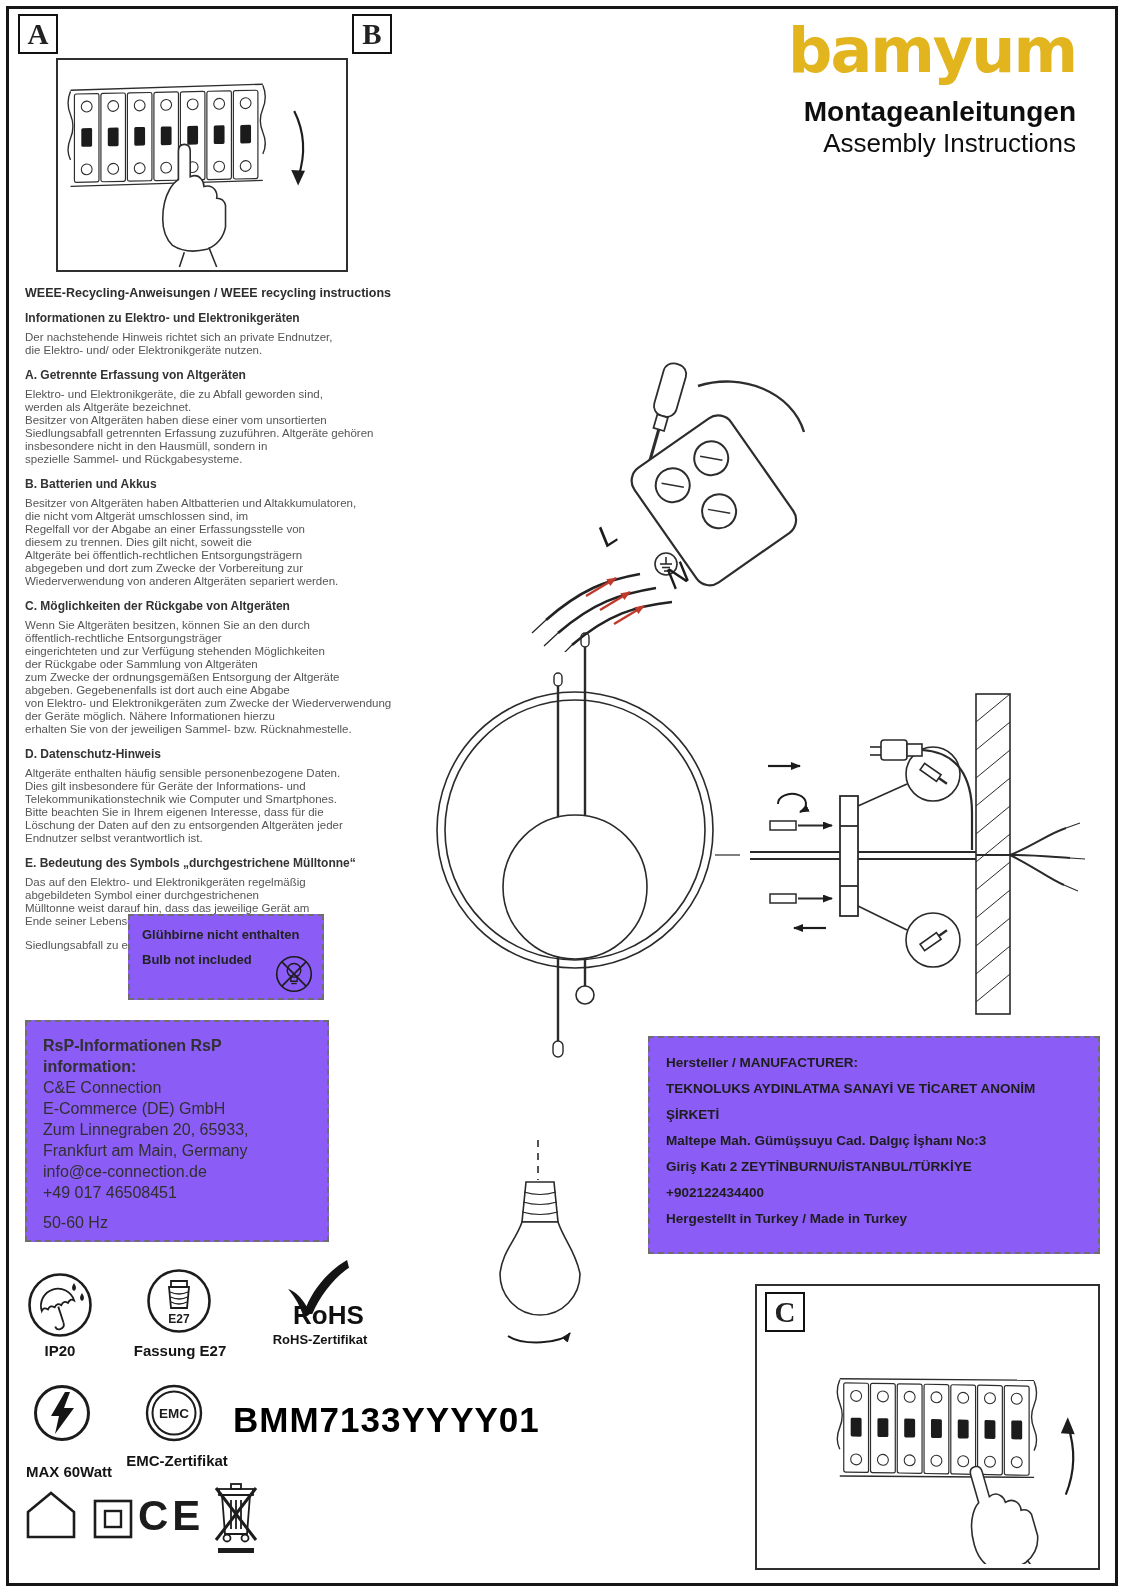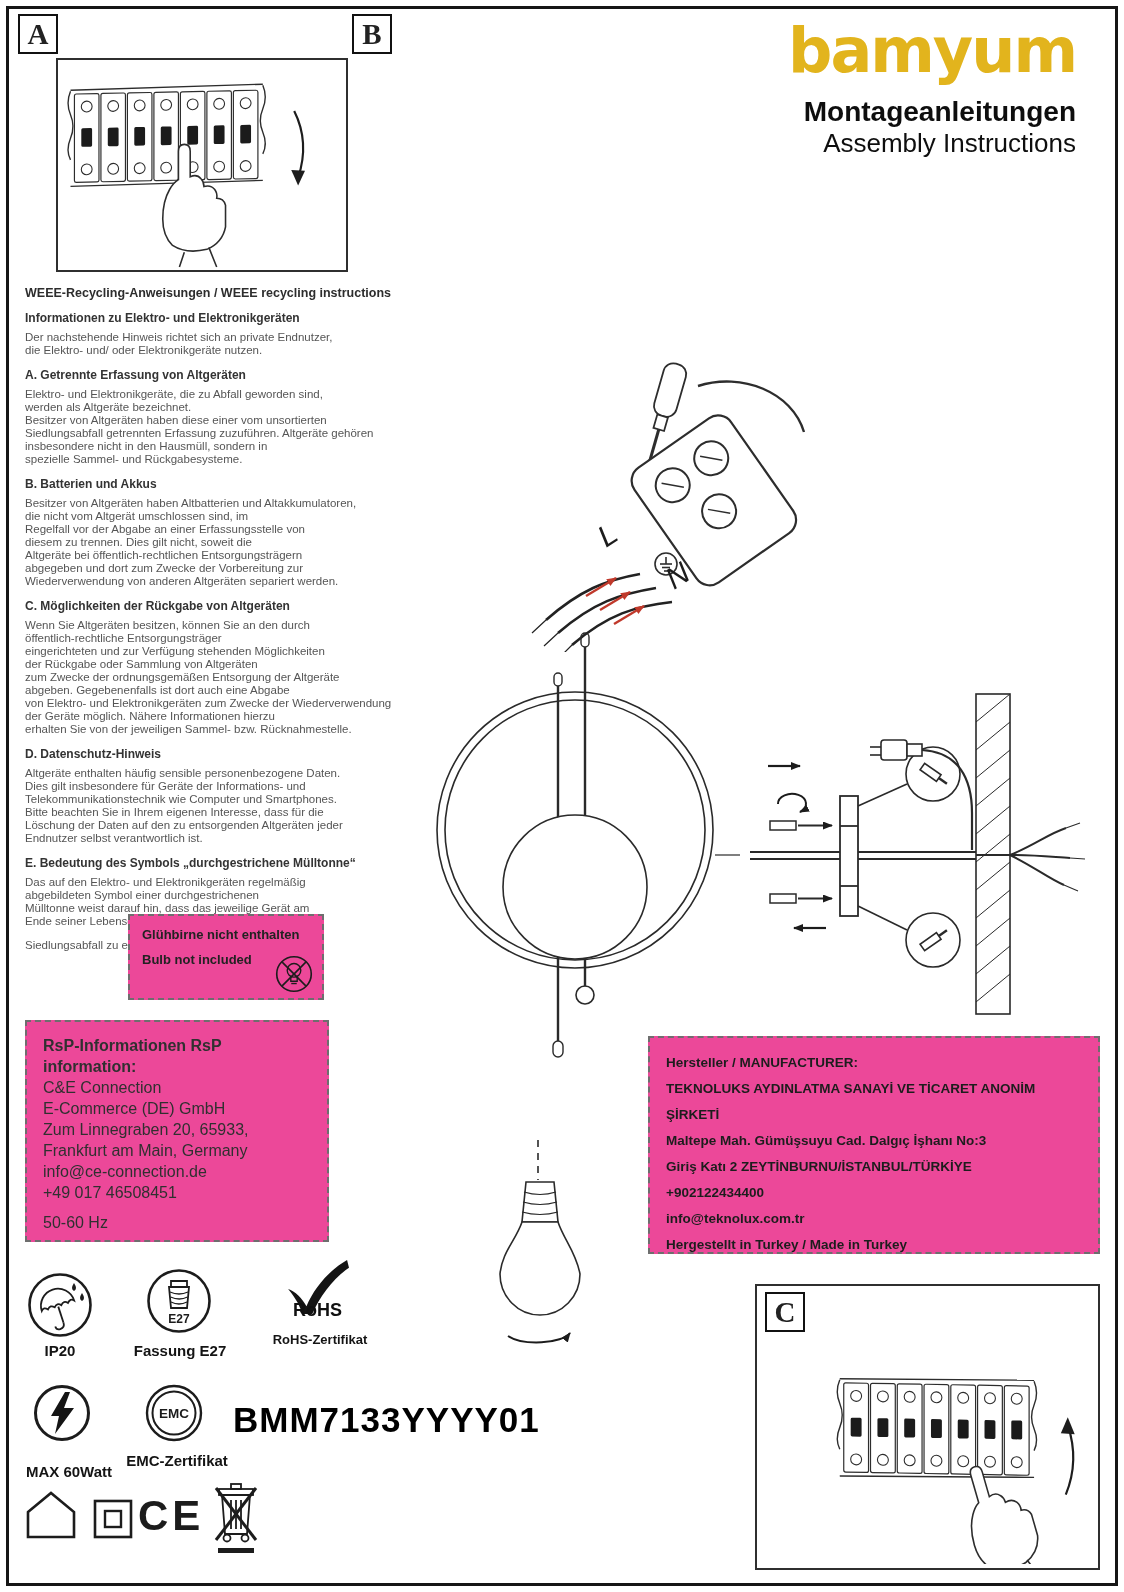--- a/index.html
+++ b/index.html
@@ -14,35 +14,35 @@
   .illus-box { position:absolute; border:2px solid #2f2f2f; background:#fff; }
   .brand { position:absolute; right:48px; top:14px; font-size:62px; font-weight:800;
     letter-spacing:-2px; color:#E2B41D; font-family:"DejaVu Sans", sans-serif; }
   .sub { position:absolute; right:48px; text-align:right; color:#0e0e0e; }
   .sub.de { top:96px; font-size:28px; font-weight:700; }
   .sub.en { top:128px; font-size:26px; font-weight:500; }
   .weee { position:absolute; left:25px; top:286px; width:408px; }
   .weee-title { font-size:12.5px; font-weight:700; color:#2d2d2d; margin-bottom:10px; }
   .weee-h { font-size:12px; font-weight:700; color:#333; margin:11px 0 6px; }
   .weee-p { font-size:11.5px; line-height:13px; color:#555; white-space:pre-line; }
-  .dash-box { position:absolute; border:2px dashed #6e6e6e; background:#ec4899; }
+  .dash-box { position:absolute; border:2px dashed #6e6e6e; background:#8b5cf6; }
   .bulb-note { left:128px; top:914px; width:196px; height:86px; padding:11px 12px; }
   .bulb-note .l1 { font-size:13px; font-weight:700; color:#222; }
   .bulb-note .l2 { font-size:13px; font-weight:600; color:#222; margin-top:10px; }
   .rsp-box { left:25px; top:1020px; width:304px; height:222px; padding:13px 16px;
     font-size:16px; color:#303030; }
   .rsp-box .row { line-height:21px; font-weight:500; }
   .rsp-box .title { font-weight:600; }
   .rsp-box .freq { margin-top:9px; }
   .mfg-box { left:648px; top:1036px; width:452px; height:218px; padding:12px 16px;
     font-size:13.5px; font-weight:700; color:#1d1d1d; }
   .mfg-box .row { line-height:26px; }
   .mfg-box .made { margin-top:0; }
   .icon-label { position:absolute; text-align:center; font-weight:700; font-size:15px; color:#141414; }
-  .rohs-word { position:absolute; left:293px; top:1300px; font-size:18px; font-weight:800; color:#101010; }
+  .rohs-word { position:absolute; left:293px; top:1300px; font-size:26px; font-weight:800; color:#101010; }
   .product-code { position:absolute; left:233px; top:1388px; font-size:35px; font-weight:700;
     letter-spacing:1px; color:#000;margin-top:12px; }
   .ce-mark { position:absolute; left:138px; top:1492px; font-size:42px; font-weight:600;
     letter-spacing:4px; color:#1c1c1c; }
   svg text { font-family:"Liberation Sans", sans-serif; }
   svg { display:block; }
 </style>
 </head>
 <body>
 
@@ -323,21 +323,20 @@
     <div class="row">+49 017 46508451</div>
     <div class="row freq">50-60 Hz</div>
   </div>
 
   <div class="dash-box mfg-box">
     <div class="row">Hersteller / MANUFACTURER:</div>
     <div class="row">TEKNOLUKS AYDINLATMA SANAYİ VE TİCARET ANONİM ŞİRKETİ</div>
     <div class="row">Maltepe Mah. Gümüşsuyu Cad. Dalgıç İşhanı No:3</div>
     <div class="row">Giriş Katı 2 ZEYTİNBURNU/İSTANBUL/TÜRKİYE</div>
     <div class="row">+902122434400</div>
-    <div class="row">info@teknolux.com.tr</div>
     <div class="row made">Hergestellt in Turkey / Made in Turkey</div>
   </div>
 
   <div class="abs" style="left:478px;top:1140px;width:125px;height:215px;">
     <svg viewBox="0 0 125 215" width="125" height="215">
       <defs>
         <marker id="bkb" markerWidth="12" markerHeight="10" refX="9" refY="4" orient="auto" markerUnits="userSpaceOnUse">
             <path d="M0,0 L10,4 L0,8 Z" fill="#1c1c1c"></path>
           </marker>
       </defs>

